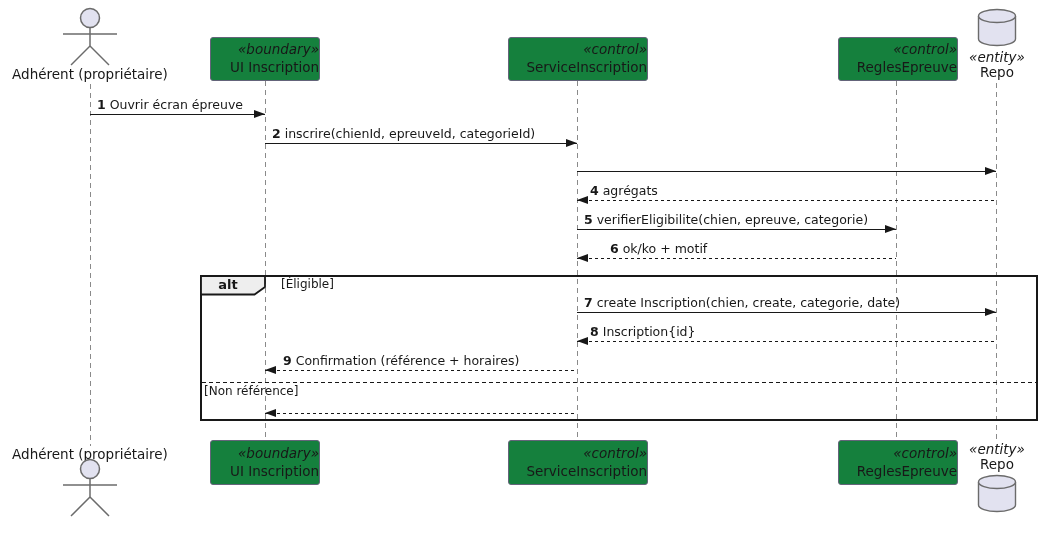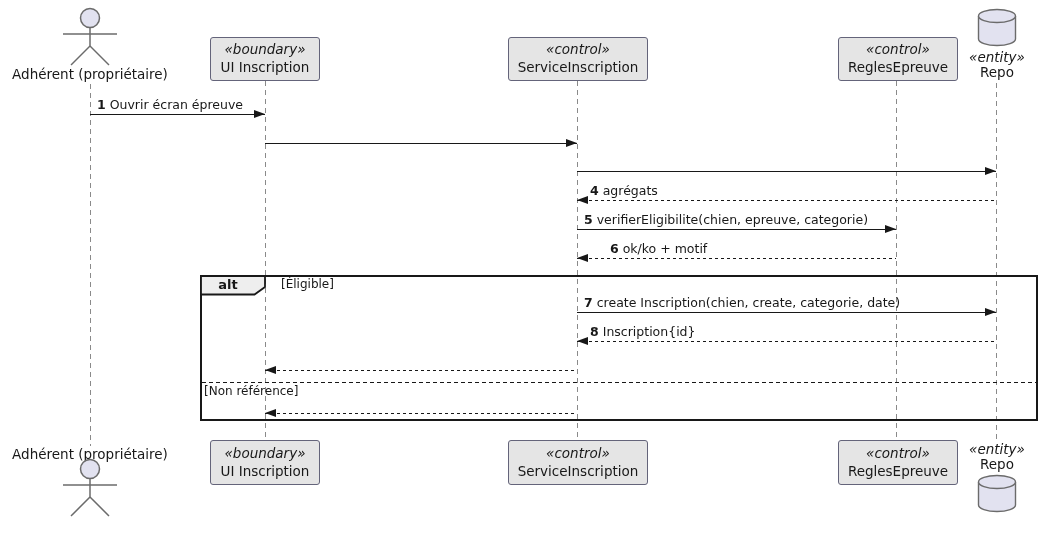--- a/index.html
+++ b/index.html
@@ -2,22 +2,22 @@
 <html><head>
 <meta charset="utf-8">
 <style>
   html,body{margin:0;padding:0;background:#fff;}
   .canvas{
     position:relative;width:1046px;height:534px;background:#fff;
     font-family:"DejaVu Sans","Liberation Sans",sans-serif;color:#181818;overflow:hidden;
   }
   .lifeline{position:absolute;width:1px;
     background:repeating-linear-gradient(180deg,#8a8a8a 0 5px,transparent 5px 9px);}
-  .pbox{position:absolute;background:#e5e5e5;border:1px solid #64647a;border-radius:3px;
-    box-sizing:border-box;display:flex;flex-direction:column;align-items:center;justify-content:center;
+  .pbox{position:absolute;background:#15803d;border:1px solid #64647a;border-radius:3px;
+    box-sizing:border-box;display:flex;flex-direction:column;align-items:flex-end;justify-content:center;
     font-size:13.5px;line-height:1.3;}
   .stereo{font-style:italic;}
   .alabel{position:absolute;left:-2px;width:184px;text-align:center;font-size:13.5px;white-space:nowrap;}
   .elabel{position:absolute;left:946px;width:102px;text-align:center;font-size:13.5px;white-space:nowrap;}
   .mlabel{position:absolute;font-size:12.5px;white-space:nowrap;}
   .mlabel b{margin-right:4px;}
   .lsolid{position:absolute;height:1.2px;background:#181818;}
   .ldot{position:absolute;height:1.2px;
     background:repeating-linear-gradient(90deg,#181818 0 3px,transparent 3px 6px);}
   .arr{position:absolute;width:0;height:0;border-top:4.5px solid transparent;border-bottom:4.5px solid transparent;}
@@ -69,20 +69,21 @@
     <path d="M1.5,8 v23 a18.5,6.5 0 0 0 37,0 v-23" fill="#E2E2F0" stroke="#6b6b6b" stroke-width="1.4"></path>
     <ellipse cx="20" cy="8" rx="18.5" ry="6.5" fill="#E2E2F0" stroke="#6b6b6b" stroke-width="1.4"></ellipse>
   </svg>
   <div class="elabel stereo" style="top:49px">«entity»</div>
   <div class="elabel" style="top:64px">Repo</div>
 
   <div class="mlabel" style="left:97px;top:97px"><b>1</b><span>Ouvrir écran épreuve</span></div>
   <div class="lsolid" style="left:90px;top:114px;width:175px"></div>
   <div class="arr r" style="left:254px;top:110px"></div>
 
+  <div class="mlabel" style="left:272px;top:126px"><b>2</b><span>inscrire(chienId, epreuveId, categorieId)</span></div>
   <div class="lsolid" style="left:265px;top:143px;width:312px"></div>
   <div class="arr r" style="left:566px;top:139px"></div>
 
   <div class="lsolid" style="left:577px;top:171px;width:419px"></div>
   <div class="arr r" style="left:985px;top:167px"></div>
 
   <div class="mlabel" style="left:590px;top:183px"><b>4</b><span>agrégats</span></div>
   <div class="ldot" style="left:577px;top:200px;width:419px"></div>
   <div class="arr l" style="left:577px;top:196px"></div>
 
@@ -102,20 +103,21 @@
   <div class="guard" style="left:281px;top:277px">[Éligible]</div>
 
   <div class="mlabel" style="left:584px;top:295px"><b>7</b><span>create Inscription(chien, create, categorie, date)</span></div>
   <div class="lsolid" style="left:577px;top:312px;width:419px"></div>
   <div class="arr r" style="left:985px;top:308px"></div>
 
   <div class="mlabel" style="left:590px;top:324px"><b>8</b><span>Inscription{id}</span></div>
   <div class="ldot" style="left:577px;top:341px;width:419px"></div>
   <div class="arr l" style="left:577px;top:337px"></div>
 
+  <div class="mlabel" style="left:283px;top:353px"><b>9</b><span>Confirmation (référence + horaires)</span></div>
   <div class="ldot" style="left:265px;top:370px;width:312px"></div>
   <div class="arr l" style="left:265px;top:366px"></div>
 
   <div class="divider"></div>
   <div class="guard" style="left:204px;top:384px">[Non référence]</div>
 
   <div class="ldot" style="left:265px;top:413px;width:312px"></div>
   <div class="arr l" style="left:265px;top:409px"></div>
 
   <div class="alabel" style="top:446px">Adhérent (propriétaire)</div>

